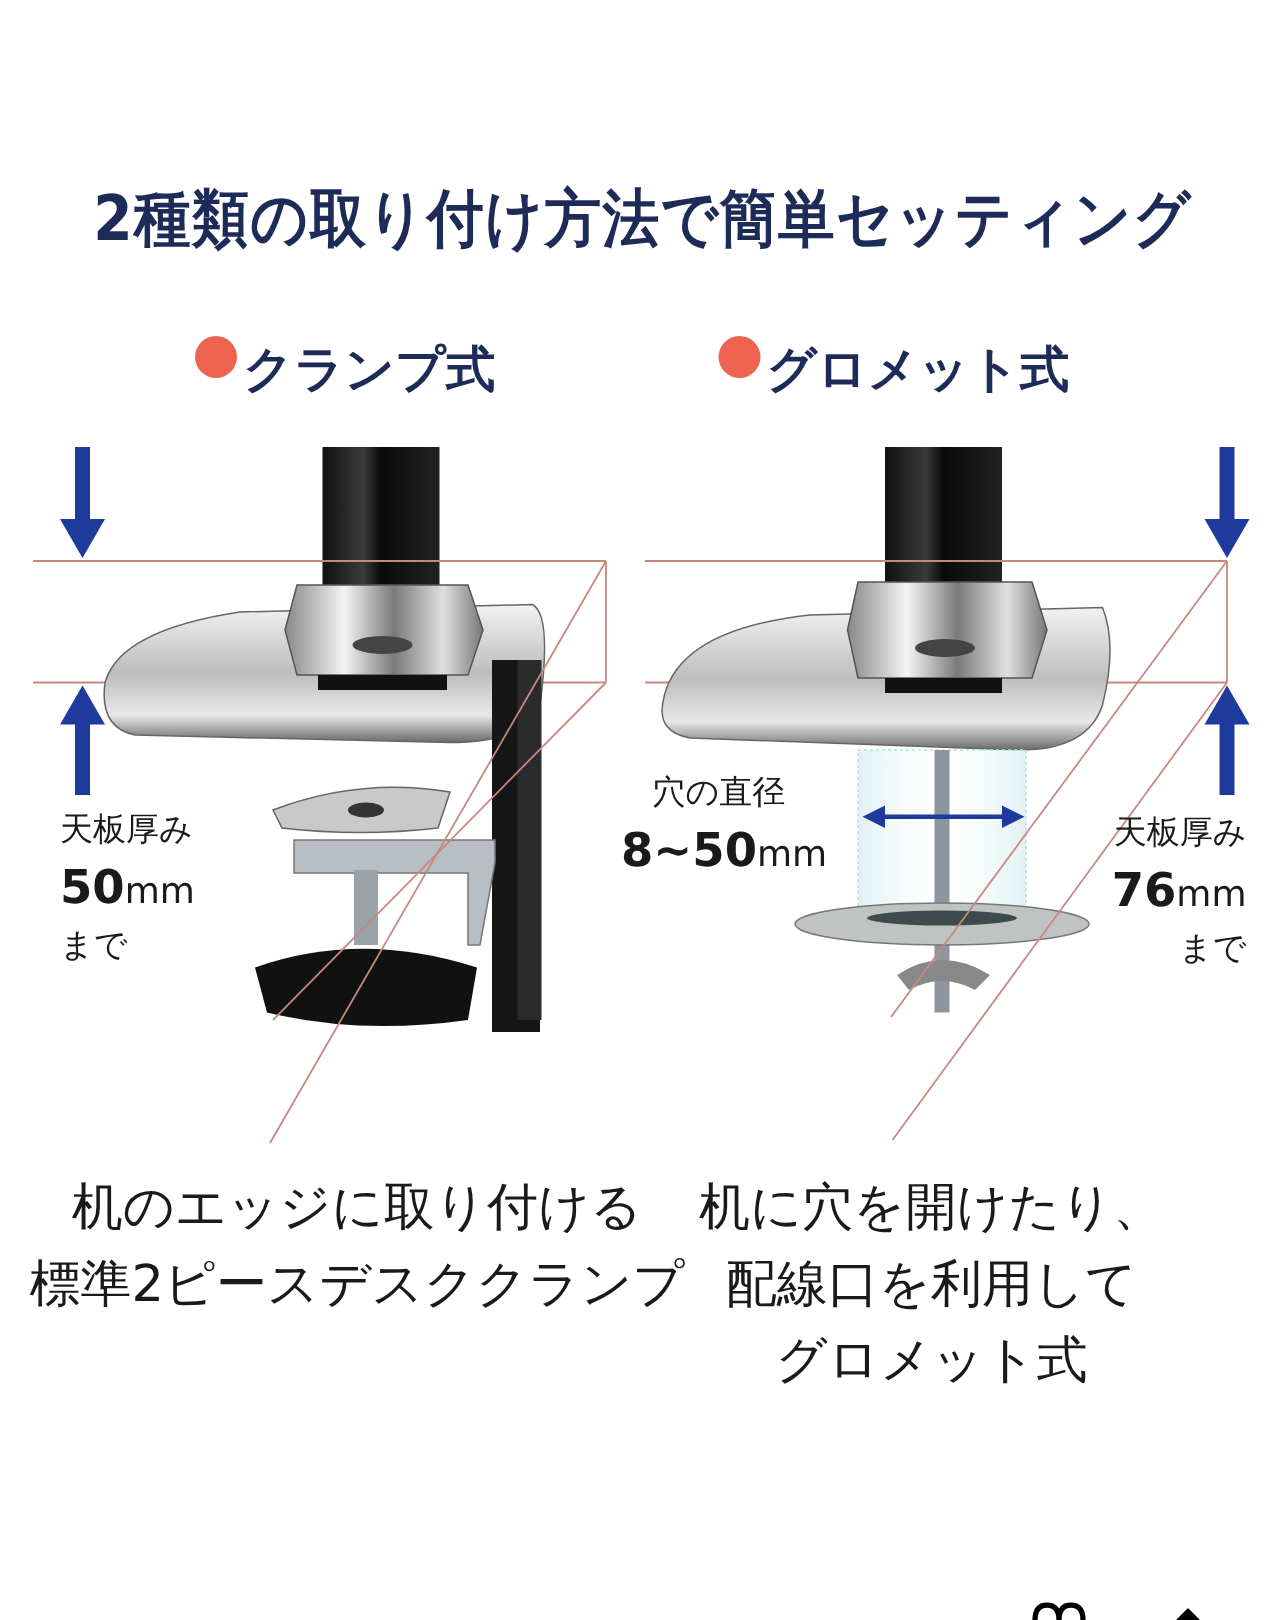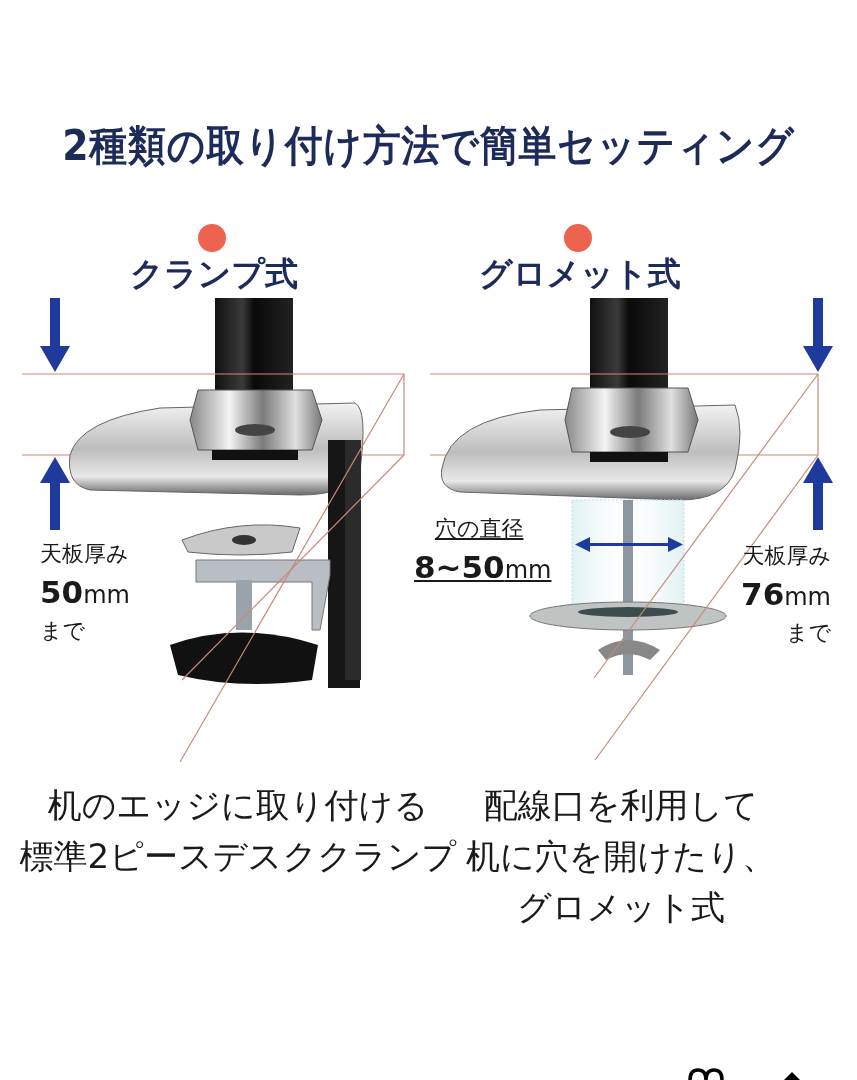--- a/index.html
+++ b/index.html
@@ -6,37 +6,37 @@
   html, body { width: 857px; height: 1080px; background: #ffffff; overflow: hidden; }
   body { position: relative; font-family: "DejaVu Sans", "Liberation Sans", sans-serif; color: #1a1a1a; }
 
   .title {
     position: absolute; left: 0; top: 118px; width: 857px; text-align: center;
     font-family: "DejaVu Sans", sans-serif; font-weight: bold; font-size: 42px;
     color: #1d2b59; letter-spacing: 1px; transform: scaleX(0.9);
   }
 
   .section-head {
-    position: absolute; top: 224px; display: flex; align-items: center;
-    font-weight: bold; font-size: 33px; color: #1d2b59; flex-direction: column;
+    position: absolute; top: 224px; display: flex; 
+    font-weight: bold; font-size: 33px; color: #1d2b59;
   }
   .section-head .dot {
     width: 28px; height: 28px; border-radius: 50%; margin-right: 4px;
   }
   #head-left { left: 130px; }
   #head-right { left: 479px; }
 
   svg.art { position: absolute; left: 0; top: 0; }
 
   .label { position: absolute; font-size: 22px; color: #1a1a1a; line-height: 1.45; }
   .label .big { font-weight: bold; font-size: 31px; }
   .label .unit { font-size: 24px; }
   #thick-left { left: 40px; top: 538px; text-align: left; }
   #thick-right { right: 26px; top: 540px; text-align: right; }
-  #hole-label { left: 414px; top: 513px; text-align: right; text-decoration: underline; }
+  #hole-label { left: 414px; top: 513px; text-align: right; }
   #hole-label .row1 { display: block; text-align: right; padding-right: 28px; }
 
   .caption {
     position: absolute; font-size: 34px; color: #1a1a1a; text-align: center; line-height: 1.5;
   }
   #caption-left { left: 18px; width: 440px; top: 780px; }
   #caption-right { left: 456px; width: 330px; top: 780px; }
 
   .bottom-icons { position: absolute; top: 1062px; left: 680px; width: 177px; height: 18px; }
 </style>
@@ -158,22 +158,22 @@
   <div><span class="big">76</span><span class="unit">mm</span></div>
   <div>まで</div>
 </div>
 
 <div class="caption" id="caption-left">
   <div>机のエッジに取り付ける</div>
   <div>標準2ピースデスククランプ</div>
 </div>
 
 <div class="caption" id="caption-right">
+  <div>机に穴を開けたり、</div>
   <div>配線口を利用して</div>
-  <div>机に穴を開けたり、</div>
   <div>グロメット式</div>
 </div>
 
 <svg class="bottom-icons" viewBox="0 0 177 18">
   <g>
     <path d="M10 18 Q10 8 18 8 Q26 8 26 18 M26 18 Q26 8 34 8 Q42 8 42 18" stroke="#000" stroke-width="3.5" fill="none"></path>
   </g>
   <g>
     <polygon points="104,18 120,18 112,10" fill="#000"></polygon>
   </g>

